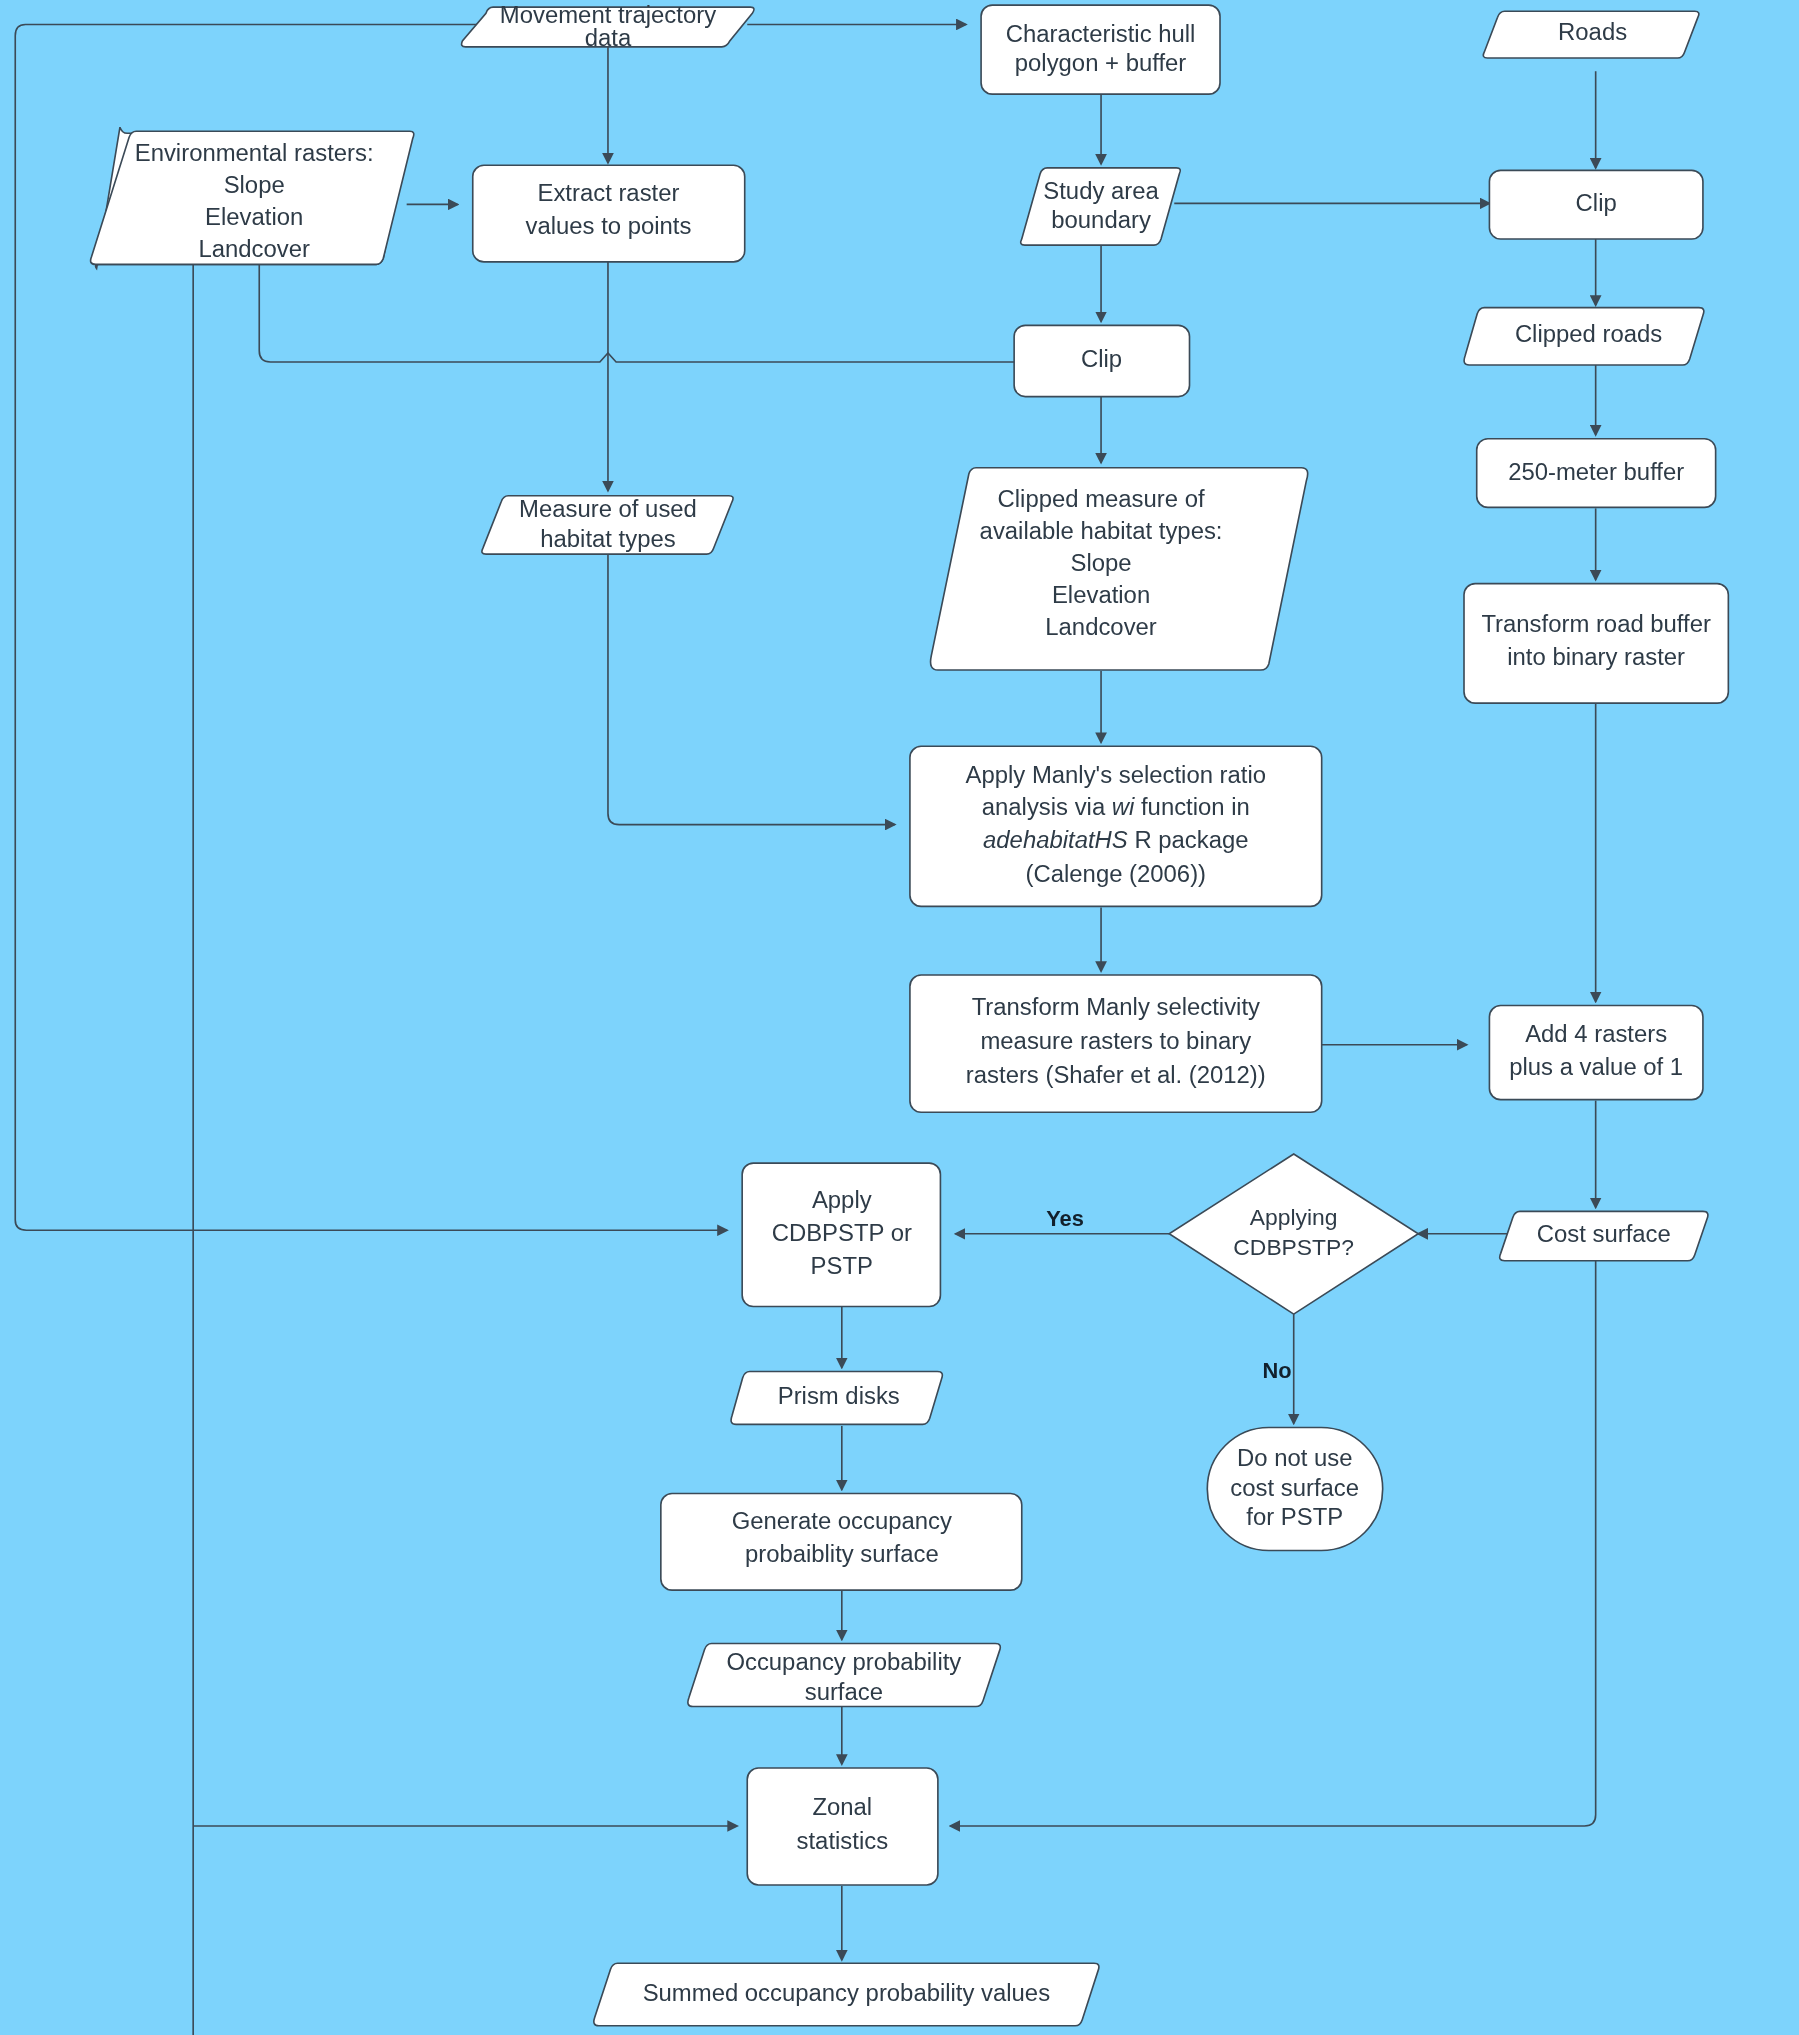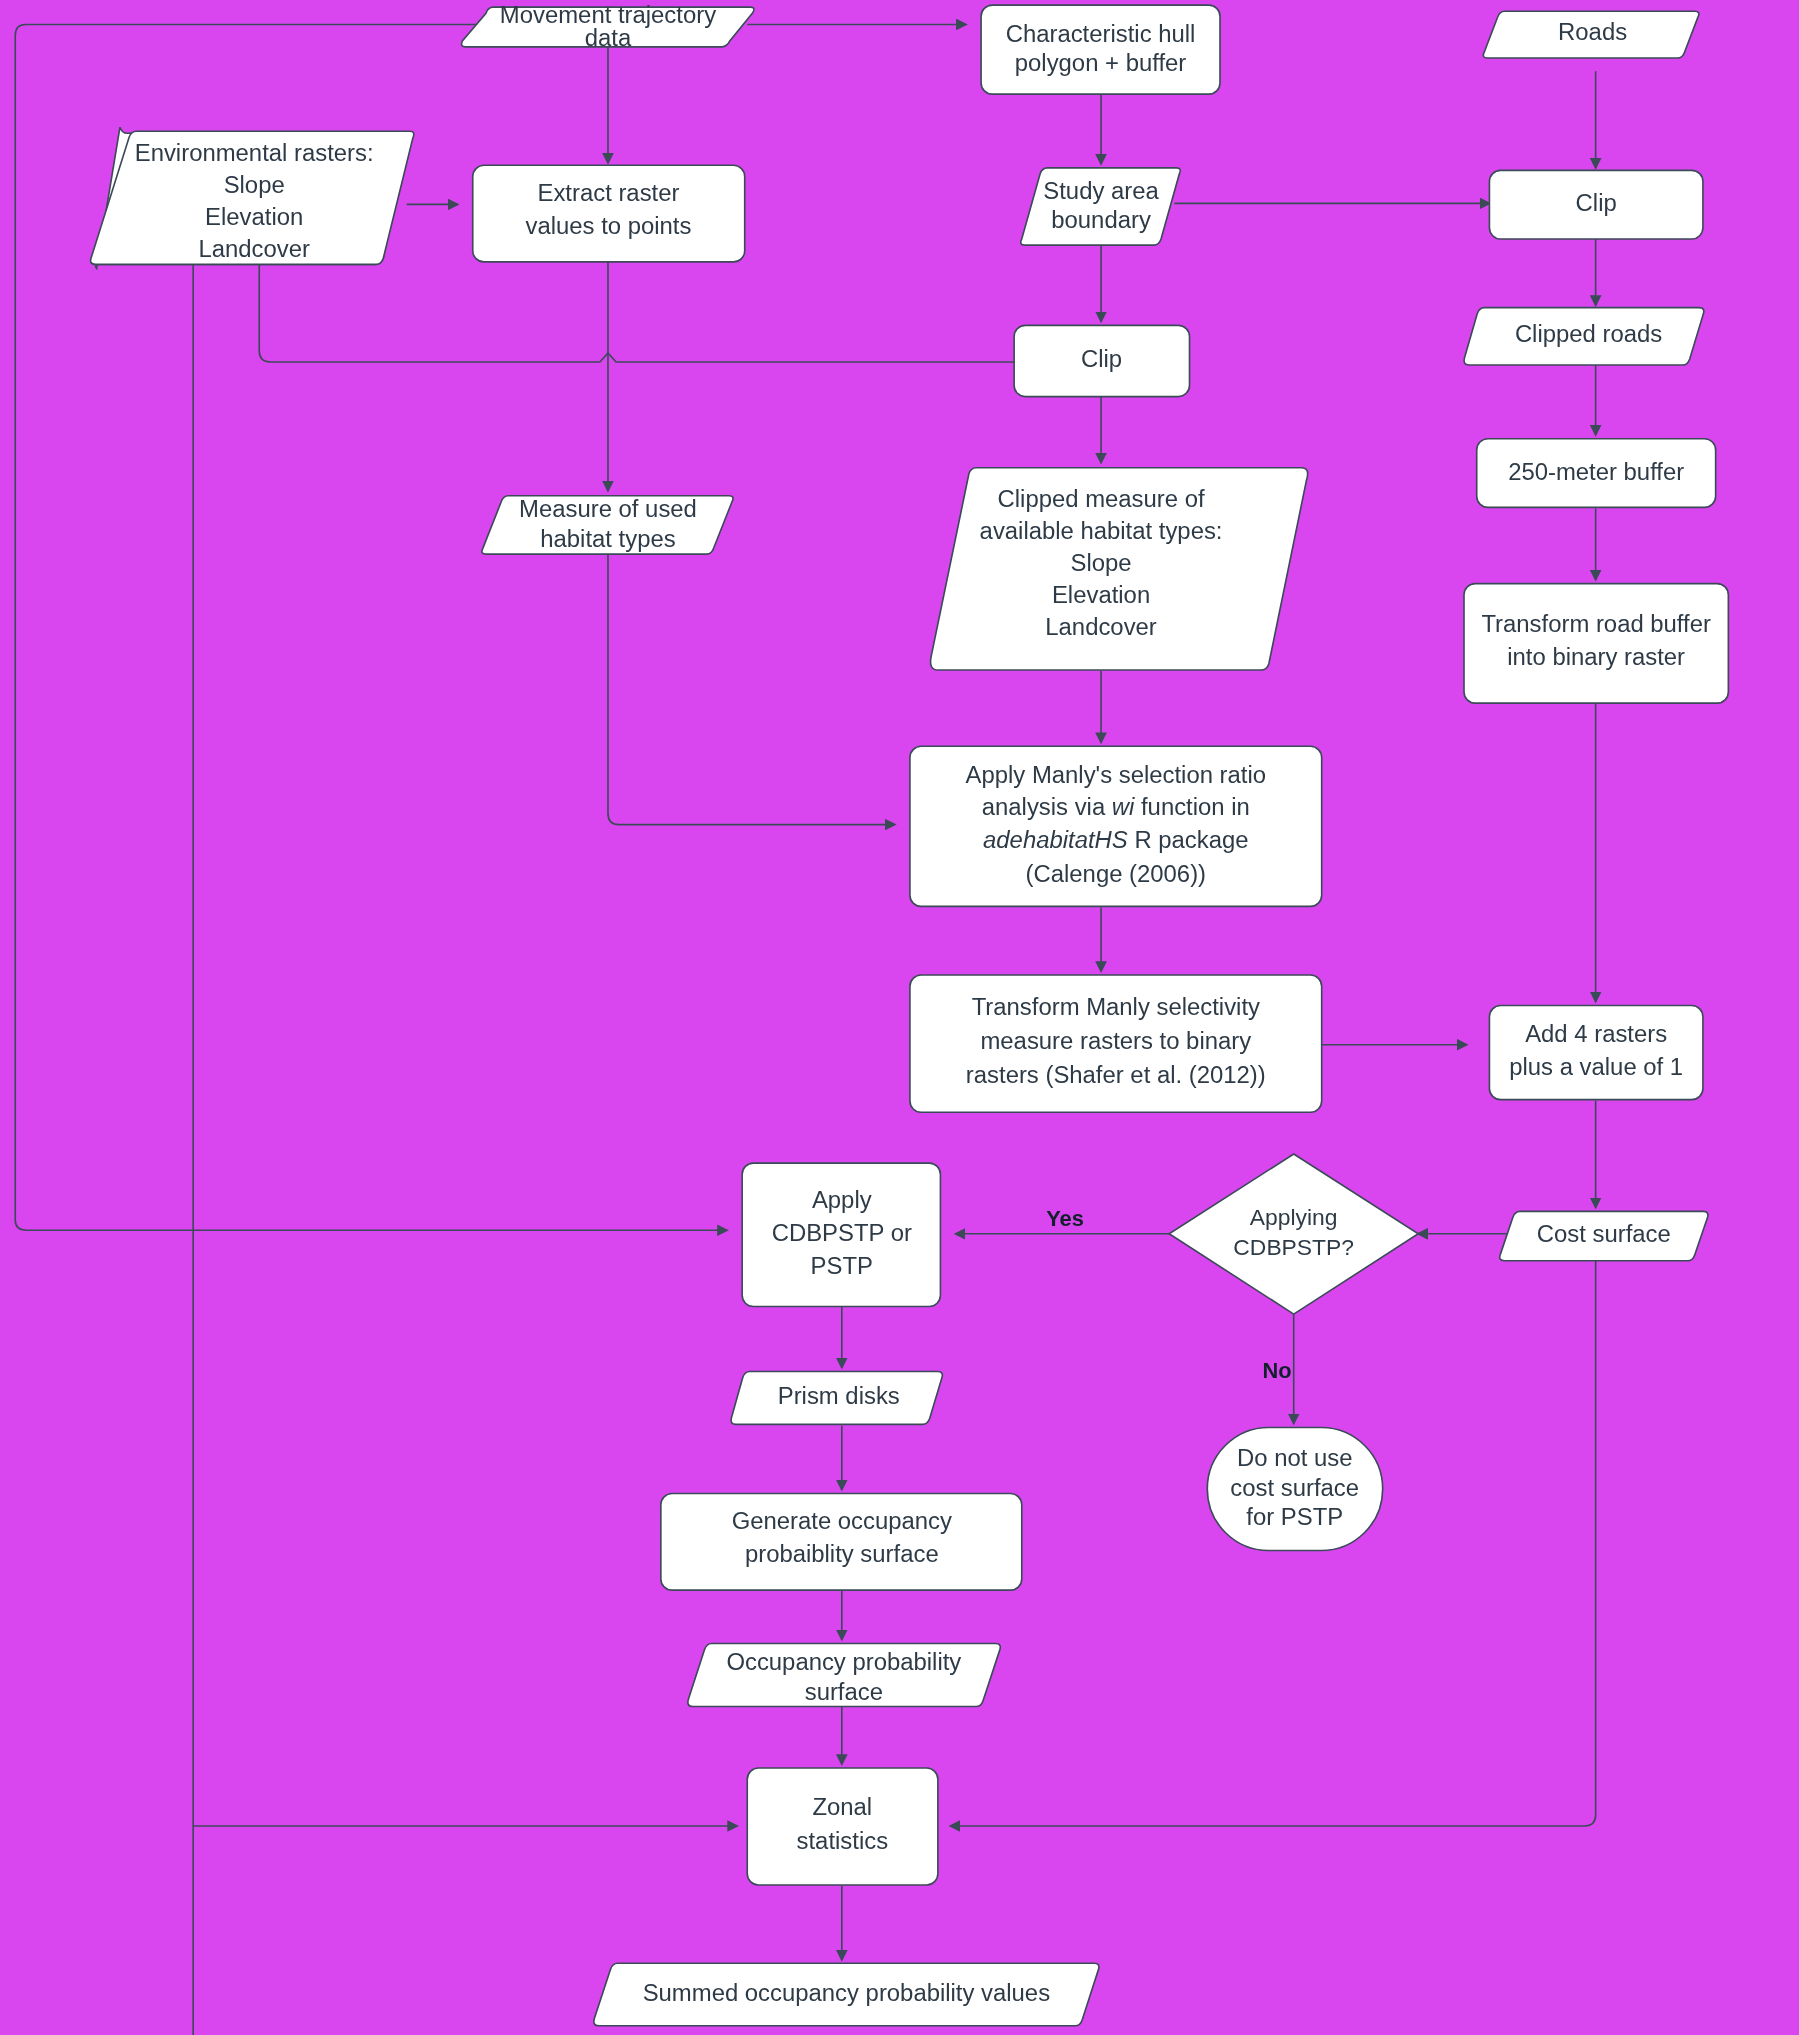--- a/index.html
+++ b/index.html
@@ -8,21 +8,21 @@
     background: #ffffff;
   }
   body {
     font-family: "Liberation Sans", sans-serif;
     color: #2e3b47;
   }
   #flow-root {
     position: relative;
     width: 1799px;
     height: 2035px;
-    background: #d946ef;
+    background: #7dd3fc;
     overflow: hidden;
   }
   svg#flow-svg {
     position: absolute;
     left: 0;
     top: 0;
     width: 1799px;
     height: 2035px;
   }
   .shape-stroke {

